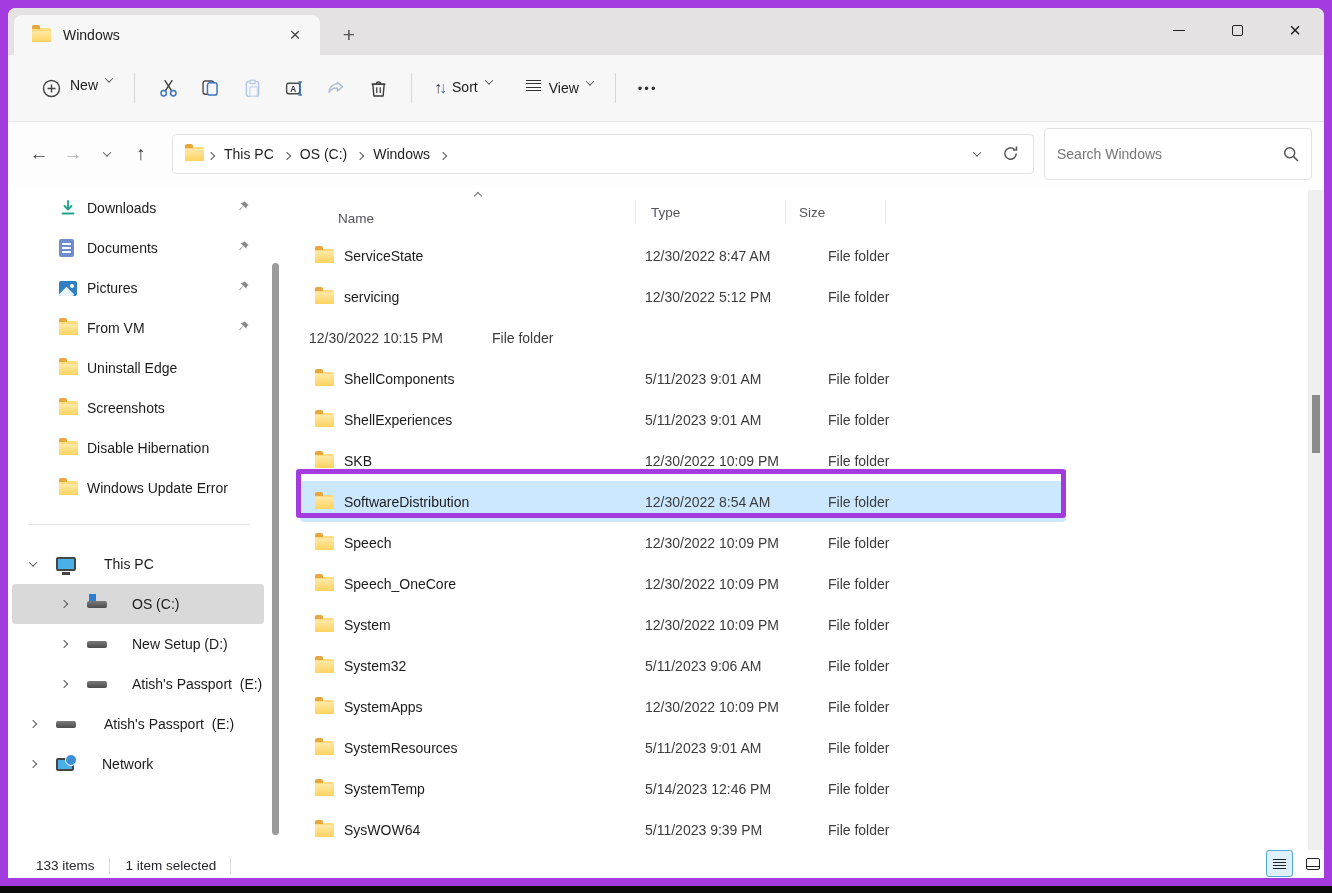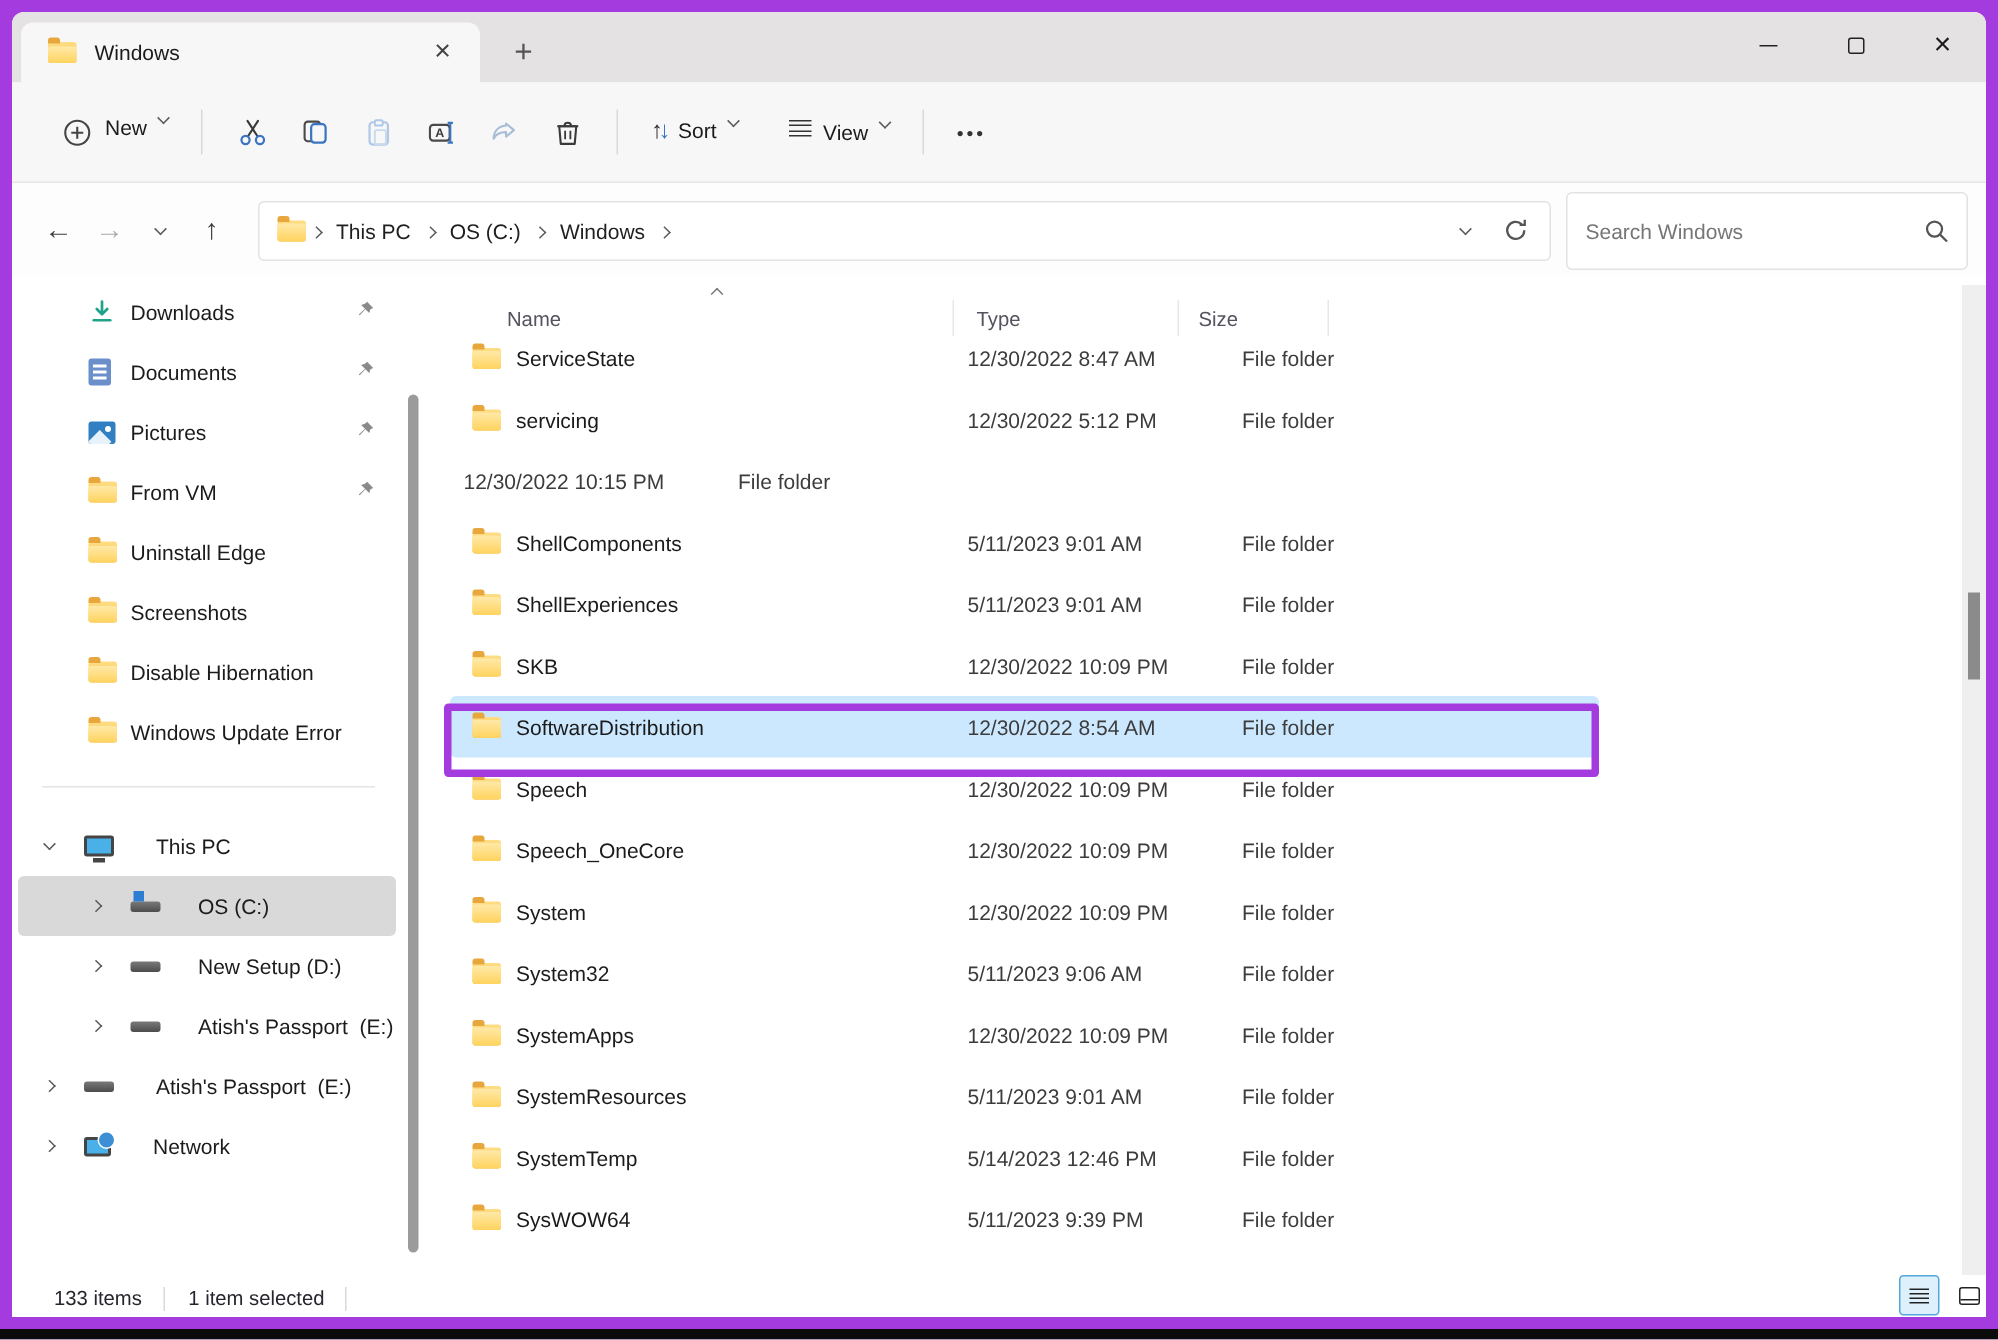--- a/index.html
+++ b/index.html
@@ -86,27 +86,27 @@
   .drive-icon { display:inline-block; width:20px; height:7px; background:linear-gradient(#7a7a7a,#4c4c4c); border-radius:2px; position:relative; }
   .drive-icon.os::before { content:""; position:absolute; left:2px; top:-7px; width:7px; height:7px; background:#2D7DD2; }
   .net-icon { display:inline-block; width:18px; height:13px; border:2px solid #454545; border-radius:2px; background:#49B1E8; position:relative; }
   .net-icon::before { content:""; position:absolute; right:-5px; top:-6px; width:10px; height:10px; border-radius:50%; background:#3C8FD4; border:1.5px solid #fff; }
 
   
   .content { position:absolute; left:292px; top:0; width:766px; height:100%; }
   .colheaders { position:absolute; top:13px; left:0; width:100%; height:28px; display:flex; font-size:13.5px; color:#54535E; }
   .ch { display:flex; align-items:center; position:relative; }
   .ch .hdiv { position:absolute; right:0; top:2px; height:24px; width:1px; background:#E7E7E7; }
-  .ch-name { width:336px; padding-left:38px; }
+  .ch-name { width:336px; padding-left:38px;align-items:flex-end; }
   .ch-date { width:177px; padding-left:9px; }
   .ch-type { width:150px; padding-left:15px; }
   .ch-size { width:100px; padding-left:13px; }
   .sortcaret { position:absolute; left:175px; top:-11px; }
   .sortcaret .chv { border-color:#777; }
-  .rows { position:absolute; top:33px; left:0; width:100%; height:623px; overflow:hidden; }
+  .rows { position:absolute; top:50px; left:0; width:100%; height:623px; overflow:hidden; }
   .row { height:41px; display:flex; align-items:center; border-radius:4px; }
   .row.sel { background:#CCE8FF; }
   .cell { font-size:14px; color:#3C3C3C; }
   .c-name { width:336px; padding-left:15px; display:flex; align-items:center; gap:10px; color:#1b1b1b; }
   .c-date { width:177px; padding-left:9px; }
   .c-type { width:150px; padding-left:15px; }
   .c-size { width:100px; }
   .annotation { position:absolute; left:-4px; top:284px; width:770px; height:49px; border:5px solid #A43BDF; border-radius:3px; pointer-events:none; }
 
   

